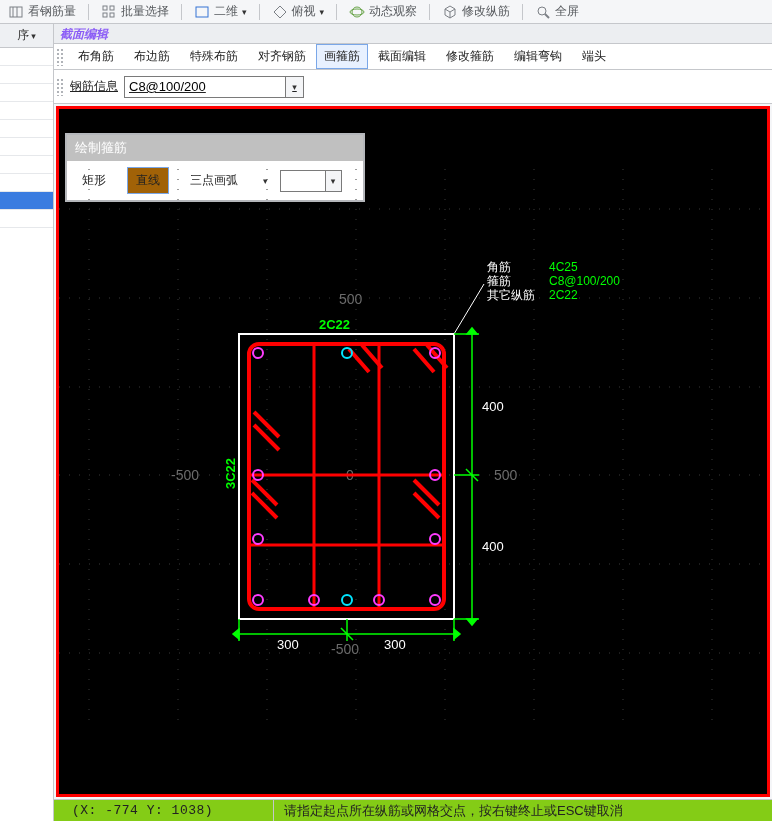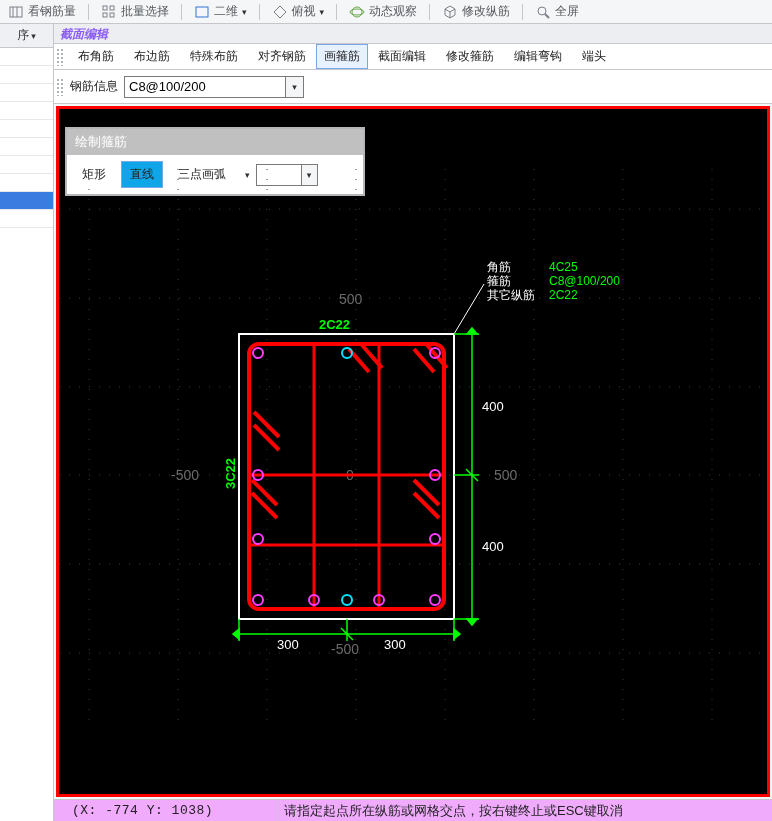--- a/index.html
+++ b/index.html
@@ -123,20 +123,21 @@
   }
 
   .info-row {
     height: 34px;
     display: flex;
     align-items: center;
     background: #fff;
     border-bottom: 1px solid #c5c7cb;
     padding: 0 2px;
     gap: 6px;
+    text-decoration: underline;
   }
   .info-row .grip {
     width: 8px;
     height: 18px;
     background-image: radial-gradient(#b0b3b8 1px, transparent 1px);
     background-size: 4px 4px;
   }
   .info-row label { color: #222; }
   .combo {
     display: inline-flex;
@@ -171,47 +172,47 @@
     border: 3px solid #ff0000;
     margin: 2px;
     overflow: hidden;
   }
   svg.canvas { position: absolute; left: 0; top: 0; }
 
   
   .float-tb {
     position: absolute;
     left: 6px;
-    top: 18px;
+    top: 24px;
     background: #fff;
     border: 2px solid #b5b7bb;
     padding: 0;
     width: 300px;
     box-shadow: 1px 1px 2px rgba(0,0,0,.25);
   }
   .float-tb .ft-title {
     background: #c0c0c0;
     color: #fff;
     padding: 4px 8px;
     font-size: 13px;
   }
   .float-tb .ft-row {
     display: flex;
     align-items: center;
     padding: 6px 6px;
-    gap: 6px;
+    gap: 12px;
   }
   .float-tb .opt {
     padding: 4px 8px;
     border: 1px solid transparent;
     cursor: pointer;
   }
   .float-tb .opt.active {
     border: 1px solid #7aa7e8;
-    background: #0ea5e9;
+    background: #a16207;
   }
   .mini-combo {
     display: inline-flex;
     border: 1px solid #7a7a7a;
     height: 22px;
     width: 62px;
   }
   .mini-combo .mc-box { flex: 1; background: #fff; }
   .mini-combo .drop {
     width: 16px;
@@ -219,21 +220,21 @@
     background: #f4f5f7;
     display: flex;
     align-items: center;
     justify-content: center;
     cursor: pointer;
   }
 
   
   .status {
     height: 22px;
-    background: #f0abfc;
+    background: #84cc16;
     border-top: 1px solid #c5c7cb;
     display: flex;
     align-items: center;
     font-size: 13px;
   }
   .status .coord {
     width: 220px;
     padding-left: 18px;
     border-right: 1px solid #c5c7cb;
     height: 100%;

